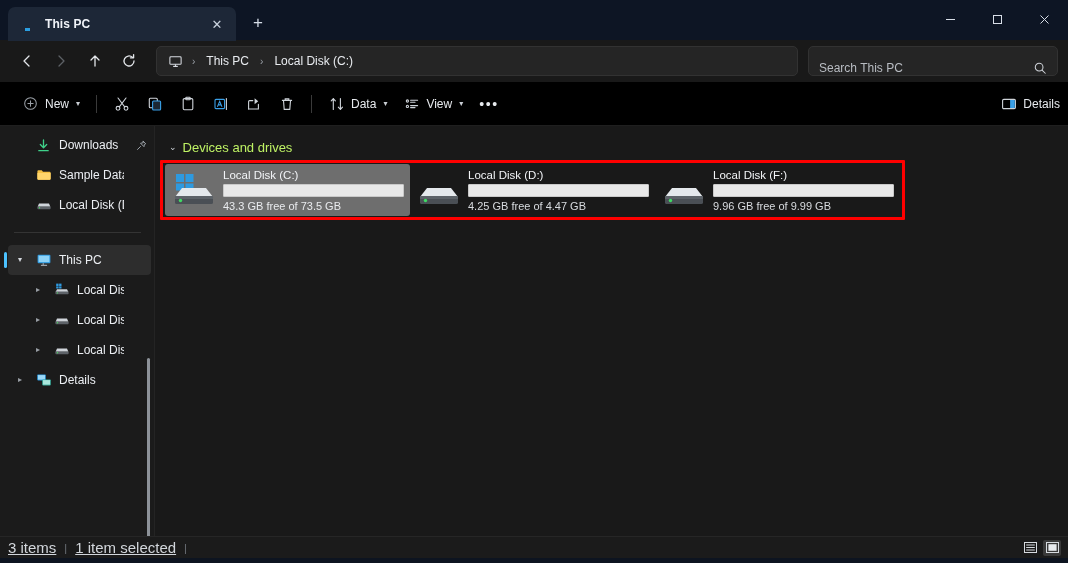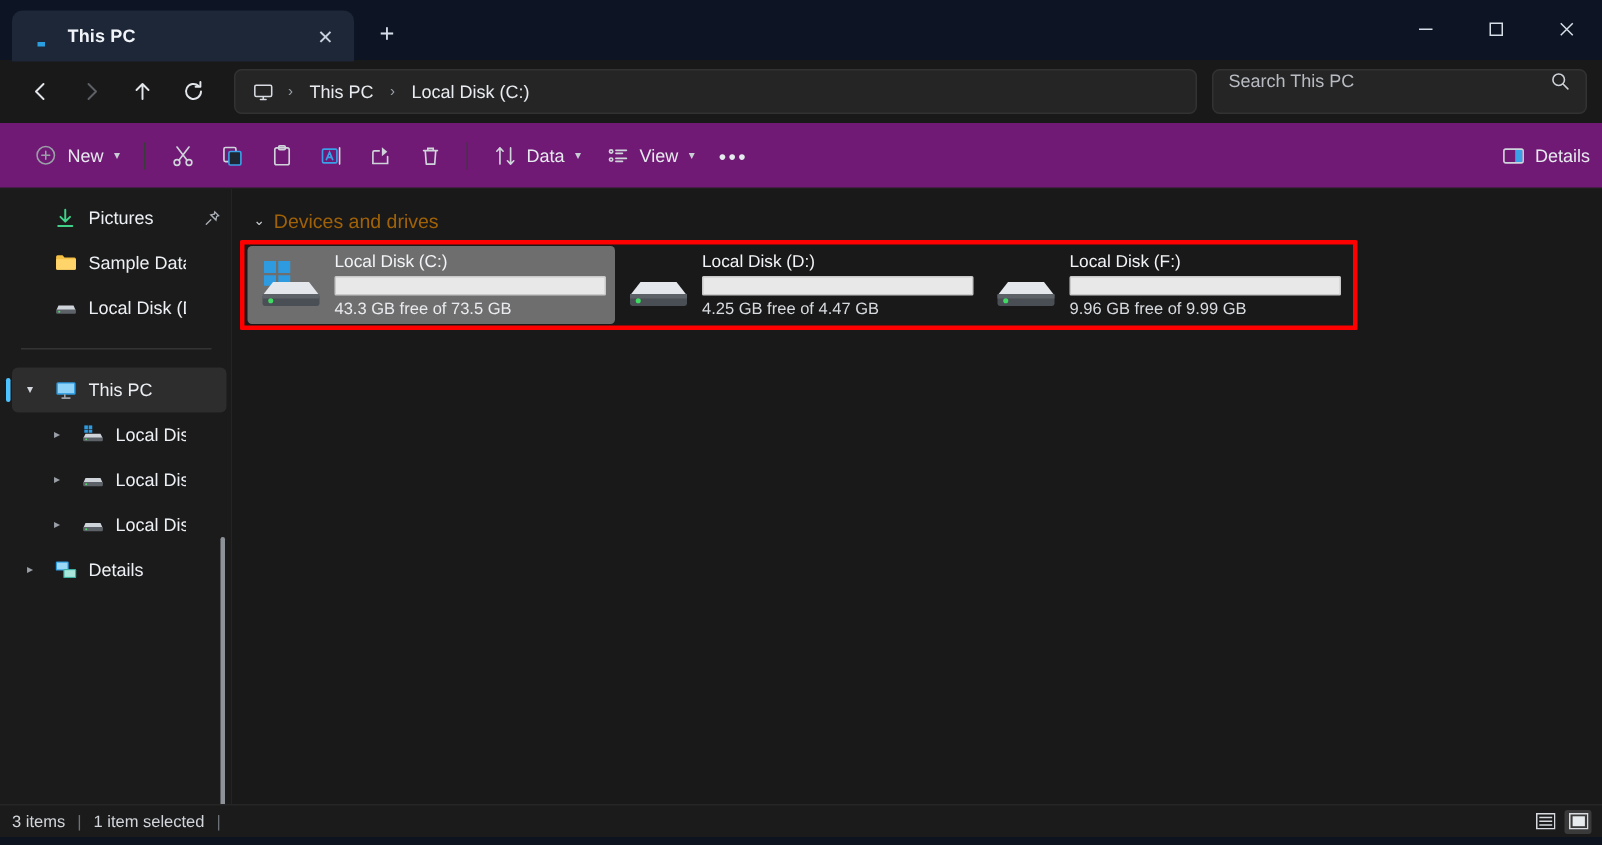--- a/index.html
+++ b/index.html
@@ -93,29 +93,29 @@
     display: flex; align-items: center;
     padding: 0 8px; gap: 2px;
     max-width: 760px;
   }
   .bc-root { width: 20px; height: 20px; display:flex; align-items:center; justify-content:center; color:#d8dce2; }
   .bc-sep { color: #9aa0a8; font-size: 10px; padding: 0 5px; }
   .bc-item { font-size: 12px; color: #e8ebef; padding: 2px 4px; border-radius: 3px; white-space: nowrap; }
   .searchbox {
     width: 250px; height: 30px; margin-left: 10px;
     background: #252525; border: 1px solid #323232; border-radius: 5px;
-    display: flex; align-items: flex-start; padding: 0 10px;
+    display: flex; align-items: flex-end; padding: 0 10px;
   }
   .search-ph { flex: 1; font-size: 12px; color: #b8bcc2; }
   .search-ico { color: #cfd3d9; display: flex; }
 
   
   .toolbar {
     height: 44px; flex: 0 0 44px;
-    background: #701a75;
+    background: #000000;
     display: flex; align-items: center;
     padding: 0 14px;
     border-bottom: 1px solid #1f1f1f;
     position: relative;
   }
   .tb-item {
     height: 30px; border-radius: 5px;
     display: flex; align-items: center; gap: 6px;
     padding: 0 8px; color: #e6e9ed; font-size: 12px;
     white-space: nowrap;
@@ -168,21 +168,21 @@
   }
   .sb-edge { position:absolute; right:0; top:0; bottom:0; width:1px; background:#242424; }
 
   
   .content { flex: 1; background: #191919; position: relative; padding: 10px 14px 0 10px; min-width:0; }
   .group-header {
     display: flex; align-items: center; gap: 6px;
     height: 22px; padding-left: 4px; margin-bottom: 6px;
   }
   .group-chev { color: #cdd2d8; font-size: 9px; line-height:1; }
-  .group-title { font-size: 13px; color: #a16207; }
+  .group-title { font-size: 13px; color: #bef264; }
 
   .tiles { display: flex; gap: 0px; }
   .tile {
     width: 245px; height: 52px;
     display: flex; align-items: center;
     padding: 4px 6px;
     border-radius: 3px;
     gap: 6px;
   }
   .tile.selected { background: #6e6e6e; }
@@ -207,21 +207,21 @@
 
   
   .statusbar {
     height: 22px; flex: 0 0 22px;
     background: #1b1b1b;
     border-top: 1px solid #262626;
     display: flex; align-items: center;
     padding: 0 8px; gap: 8px;
     position: relative;
   }
-  .st-text { font-size: 11px; color: #d2d6db; }
+  .st-text { font-size: 15px; color: #d2d6db; text-decoration: underline; }
   .st-div { color: #6d7279; font-size: 11px; }
   .viewtoggles { position: absolute; right: 7px; display: flex; gap: 4px; }
   .vt { width: 18px; height: 16px; border-radius: 2px; display:flex; align-items:center; justify-content:center; }
   .vt.active { background:#3a3a3a; }
   .taskbar-strip { height: 5px; flex: 0 0 5px; background: #0d1420; }
 </style>
 </head>
 <body>
 
 <div id="app">
@@ -415,21 +415,21 @@
 
     <div class="sidebar">
 
       <div class="nav-item">
         <span class="nav-arrow"></span>
         <span class="nav-ico">
           <svg width="15" height="15" viewBox="0 0 16 16" fill="none" stroke="#3fd18a" stroke-width="1.4" stroke-linecap="round" stroke-linejoin="round">
             <path d="M8 2v8M4.6 7L8 10.4 11.4 7M3 13.5h10"></path>
           </svg>
         </span>
-        <span class="nav-label">Pictures</span>
+        <span class="nav-label">Downloads</span>
         <span class="nav-pin">
           <svg width="11" height="11" viewBox="0 0 16 16" fill="none" stroke="currentColor" stroke-width="1.3" stroke-linecap="round">
               <path d="M10.5 1.8l3.7 3.7-2 .8-.6 3.4-5-5 3.4-.6zM6.6 9.4L2.2 13.8"></path>
             </svg>
         </span>
       </div>
 
 
 
 

